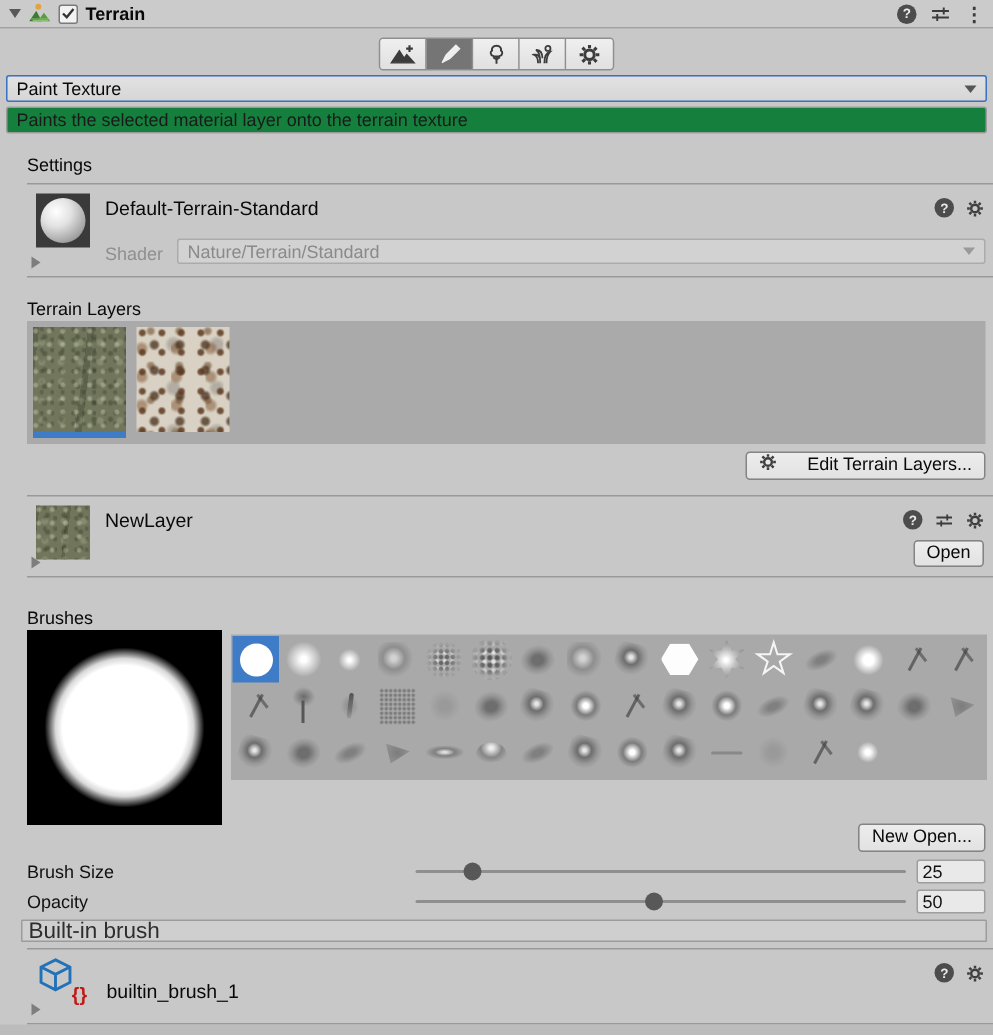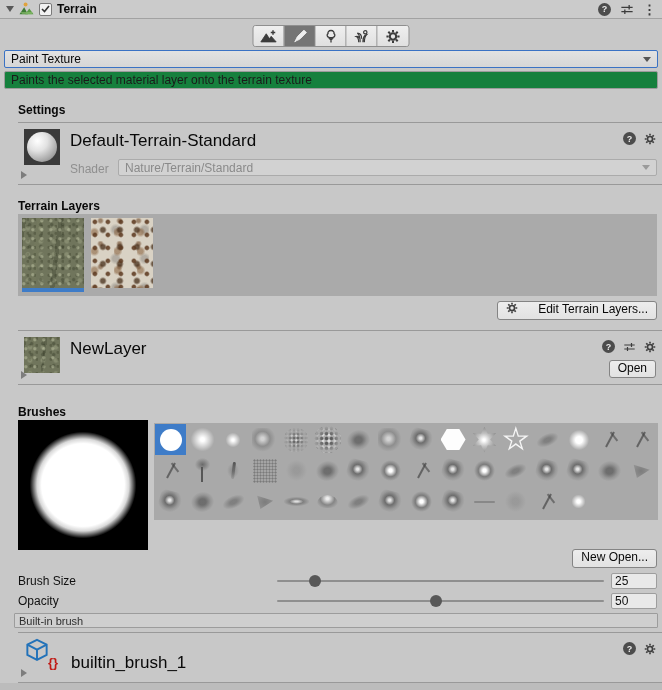--- a/index.html
+++ b/index.html
@@ -26,26 +26,26 @@
   .tool-btn.selected { background:#757575; }
   .tool-btn.selected svg .ink { stroke:#efefef; fill:#efefef; }
   .tool-btn svg .ink { stroke:#3c3c3c; fill:#3c3c3c; }
   .tool-btn svg .nofill { fill:none; }
 
   
   .tooldrop { position:absolute; top:50px; left:4px; right:4px; height:18px; background:linear-gradient(#e2e2e2,#d6d6d6); border:1px solid #3a72c4; border-radius:2px; display:flex; align-items:center; padding:0 6px; color:#090909; }
   .drop-arrow { margin-left:auto; width:0; height:0; border-top:5px solid #555; border-left:4px solid transparent; border-right:4px solid transparent; }
   .helpbox { position:absolute; top:71px; left:4px; right:4px; height:18px; background:#15803d; border:1px solid #9b9b9b; border-radius:2px; display:flex; align-items:center; padding:0 6px; color:#1a1a1a; }
 
-  .sec-label { position:absolute; left:18px; font-weight:bold; color:#090909; }
+  .sec-label { position:absolute; left:18px; font-weight:normal; color:#090909; }
 
   
   .obox { position:absolute; left:18px; right:0; background:#c8c8c8; border-top:1px solid #999; border-bottom:1px solid #999; }
   .obox .fold { position:absolute; left:3px; bottom:5px; }
-  .obox-title { position:absolute; left:52px; top:8px; font-size:17px; color:#090909; }
+  .obox-title { position:absolute; left:52px; top:8px; font-size:13px; color:#090909; }
   .obox-icons { position:absolute; right:6px; top:9px; display:flex; gap:8px; align-items:center; }
   .thumb36 { position:absolute; left:6px; top:6px; width:36px; height:36px; }
   .sphere-bg { background:#3a3a3a; display:flex; align-items:center; justify-content:center; }
   .sphere { width:30px; height:30px; border-radius:50%; background:radial-gradient(circle at 35% 30%, #ffffff 0%, #e2e2e2 35%, #a8a8a8 70%, #6d6d6d 100%); }
   .shader-label { position:absolute; left:52px; top:39px; color:#8f8f8f; }
   .shader-drop { position:absolute; left:100px; right:5px; top:36px; height:17px; background:#d2d2d2; border:1px solid #ababab; border-radius:2px; display:flex; align-items:center; padding:0 6px; color:#8a8a8a; }
   .shader-drop .drop-arrow { border-top-color:#9a9a9a; }
 
   
   .tex-grass { background-color:#70755c;
@@ -119,21 +119,21 @@
   .b-line::before   { width:21px; height:2px; border-radius:2px; background:rgba(115,115,115,.6); }
 
   
   .slider-row { position:absolute; left:0; right:0; height:16px; }
   .slider-row .lbl { position:absolute; left:18px; top:1px; color:#111; }
   .track-wrap { position:absolute; left:277px; right:58px; top:0; height:16px; }
   .track { position:absolute; left:0; right:0; top:7px; height:2px; background:#8f8f8f; border-radius:1px; }
   .knob { position:absolute; top:2px; width:12px; height:12px; border-radius:50%; background:#585858; transform:translateX(-50%); }
   .numfield { position:absolute; right:5px; top:0; width:46px; height:16px; background:#e9e9e9; border:1px solid #9e9e9e; border-radius:2px; font:12px "Liberation Sans",sans-serif; color:#111; padding:0 3px; }
 
-  .banner { position:absolute; top:613px; left:14px; right:4px; height:15px; background:#cfcfcf; border:1px solid #9c9c9c; border-radius:1px; font-size:11px; color:#2e2e2e; display:flex; align-items:center; padding:0 4px; }
+  .banner { position:absolute; top:613px; left:14px; right:4px; height:15px; background:#cfcfcf; border:1px solid #9c9c9c; border-radius:1px; font-size:15px; color:#2e2e2e; display:flex; align-items:center; padding:0 4px; }
   .bottom-strip { position:absolute; top:683px; left:0; right:0; height:7px; background:#bcbcbc; }
 
   .cube-wrap { position:absolute; left:6px; top:5px; width:30px; height:30px; }
   .cube-brace { position:absolute; right:-4px; bottom:-2px; color:#c01914; font-weight:bold; font-size:13px; }
   .cube-brace::after { content:"{}"; }
 
   .gear12 { width:12px; height:12px; }
   .open-btn { position:absolute; right:6px; top:29px; }
   svg { display:block; }
 </style>

